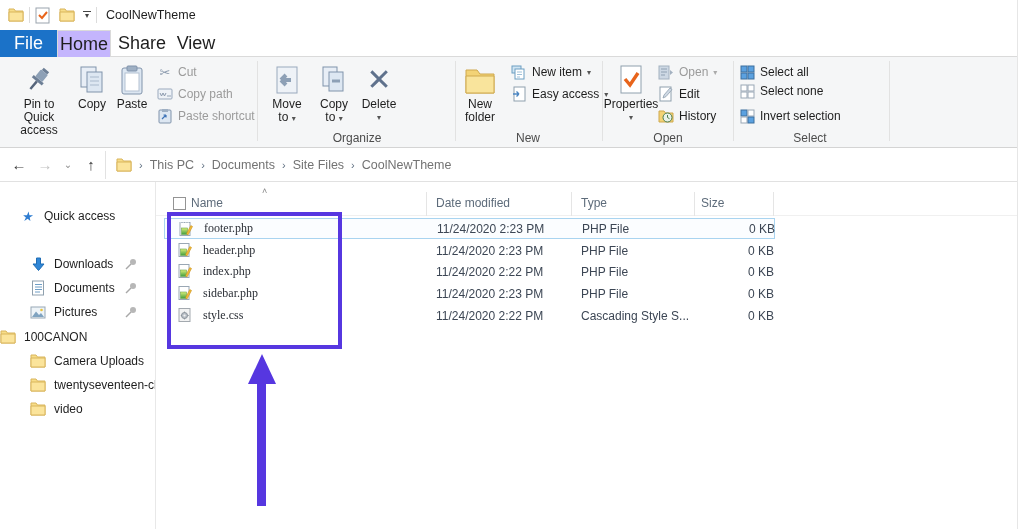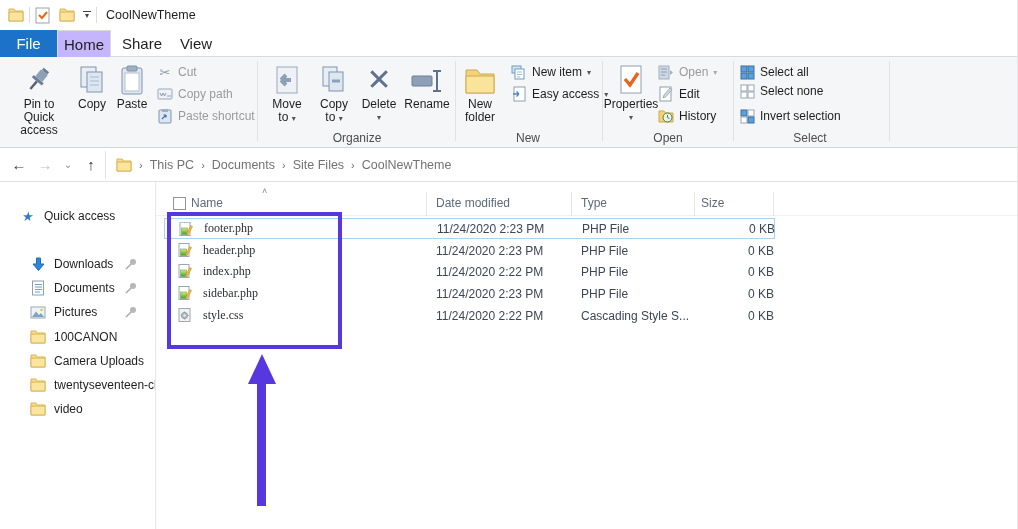--- a/index.html
+++ b/index.html
@@ -13,21 +13,21 @@
               display:flex; align-items:center; }
   .qat-sep { width:1px; height:16px; background:#dcdcdc; margin:0 5px; }
   .title-text { font-size:12.5px; color:#1e1e1e; margin-left:4px; }
   .qat-caret { font-size:8px; color:#444; line-height:6px; text-align:center; }
   .qat-caret .bar { display:block; width:8px; height:1px; background:#444; margin:0 auto 1px; }
 
   
   .tabrow { position:absolute; left:0; top:30px; width:100%; height:27px; background:#fff;
             border-bottom:1px solid #dadada; }
   .tab { position:absolute; top:0; height:27px; display:flex; align-items:center; justify-content:center;
-         font-size:15px; color:#1e1e1e; cursor:default; }
+         font-size:18px; color:#1e1e1e; cursor:default; }
   .tab-file { left:0; width:57px; background:#1b72c8; color:#fff; }
   .tab-home { left:57px; width:54px; background:#c4b5fd; border:1px solid #dadada; border-bottom:none; height:28px; }
   .tab-share { left:118px; width:48px; }
   .tab-view  { left:172px; width:48px; }
 
   
   .ribbon { position:absolute; left:0; top:57px; width:100%; height:91px; background:#f5f6f7;
             border-bottom:1px solid #d4d4d4; }
   .gsep { position:absolute; top:4px; height:80px; width:1px; background:#e2e2e2; }
   .grouplabel { position:absolute; top:74px; font-size:12px; color:#4c4c4c; text-align:center; }
@@ -207,29 +207,20 @@
           </svg>
       </span>
       <span>Copy</span>
       <span><span>to</span> <span class="dd">▾</span></span>
     </div>
     <div class="bigbtn" style="left:358px; width:42px">
       <span class="bicon" style="color:#5f718c; font-size:30px; font-weight:bold; line-height:30px">✕</span>
       <span>Delete</span>
       <span class="dd">▾</span>
     </div>
-    <div class="bigbtn" style="left:402px; width:50px">
-      <span class="bicon">
-        <svg width="32" height="28" viewBox="0 0 32 28">
-            <rect x="1" y="9" width="20" height="10" rx="1" fill="#8da0b6" stroke="#6d7f96"></rect>
-            <path d="M26 4v20M22 4h8M22 24h8" stroke="#5f718c" stroke-width="2" fill="none"></path>
-          </svg>
-      </span>
-      <span>Rename</span>
-    </div>
     <div class="grouplabel" style="left:262px; width:190px">Organize</div>
     <div class="gsep" style="left:455px"></div>
 
     <div class="bigbtn" style="left:458px; width:44px">
       <span class="bicon">
         <svg width="32" height="28" viewBox="0 0 32 28">
             <path d="M2 3h11l3 4h14v19H2z" fill="#f3d376" stroke="#cfa94e"></path>
             <path d="M2 9h28v17H2z" fill="#f9e49c" stroke="#cfa94e"></path>
           </svg>
       </span>
@@ -411,21 +402,21 @@
       </span>
       <span>Pictures</span>
       <span class="sbpin">
         <svg width="14" height="14" viewBox="0 0 14 14">
             <circle cx="9" cy="5" r="3" fill="#ababab"></circle>
             <path d="M2 12l5-5" stroke="#9a9a9a" stroke-width="1.4"></path>
           </svg>
       </span>
     </div>
 
-    <div class="sbitem" style="top:143px; padding-left:30px">
+    <div class="sbitem" style="top:143px; ">
       <span class="sbicon">
         <svg width="16" height="14" viewBox="0 0 16 14">
             <path d="M1 1h5l1.5 2H15v10H1z" fill="#f7dd88" stroke="#d9b55d"></path>
             <path d="M1 4h14v9H1z" fill="#fbe49b" stroke="#d9b55d"></path>
           </svg>
       </span>
       <span>100CANON</span>
     </div>
 
     <div class="sbitem" style="top:167px; padding-left:30px">

